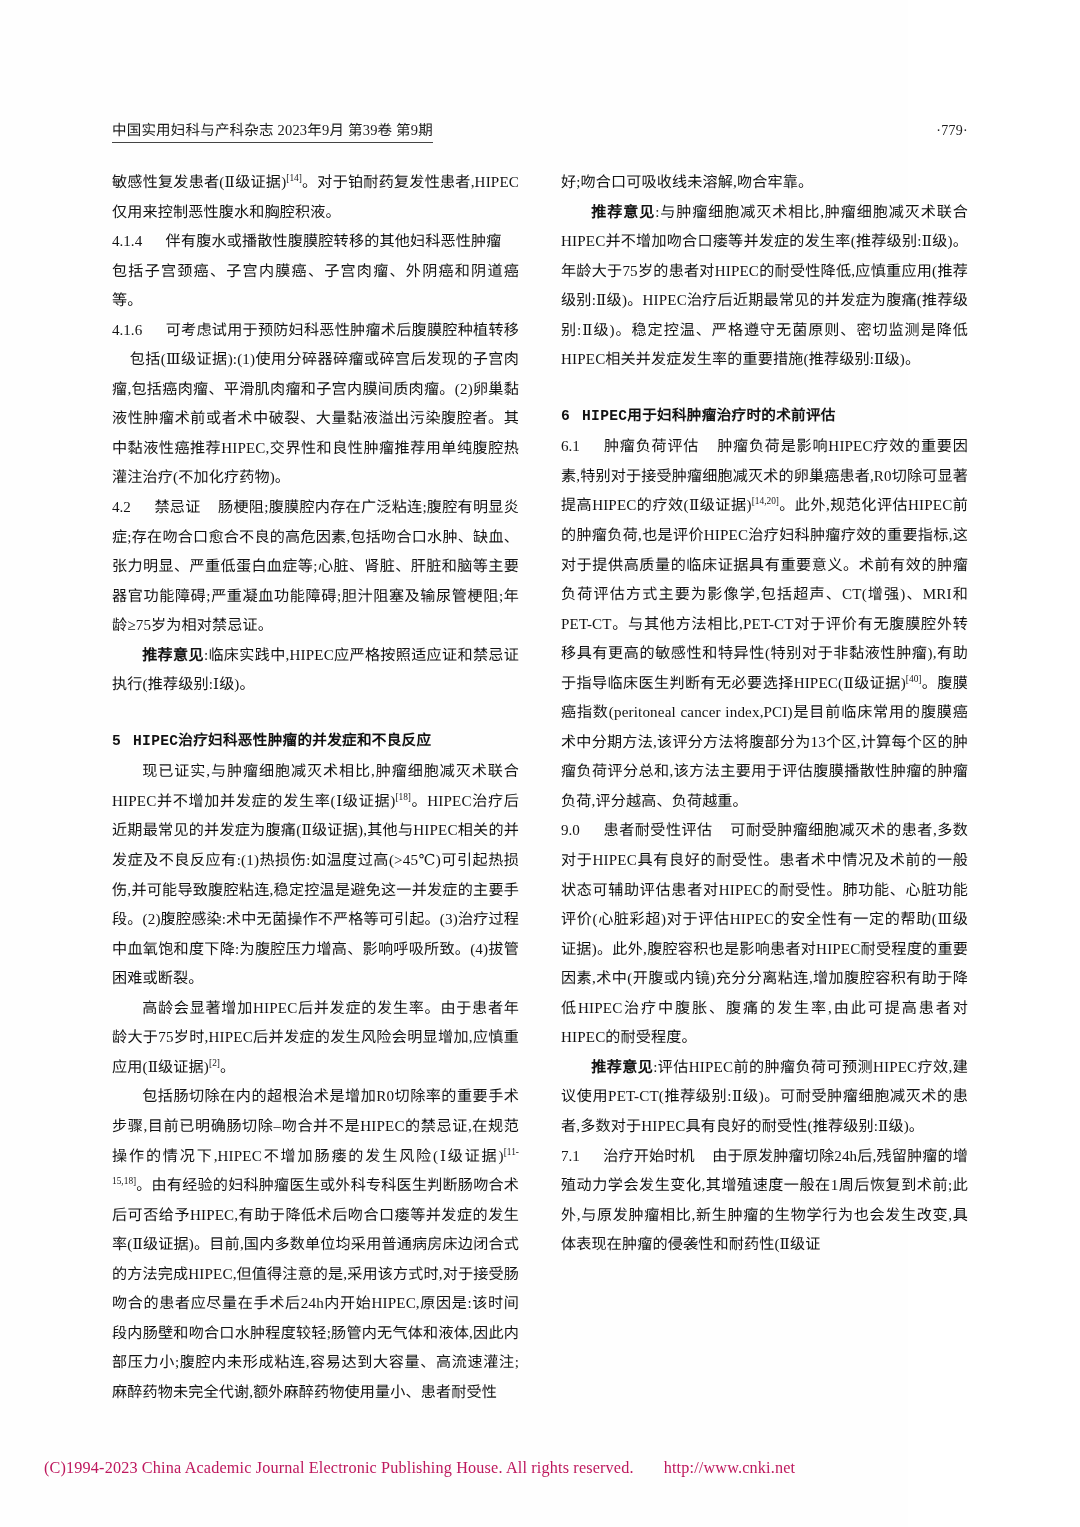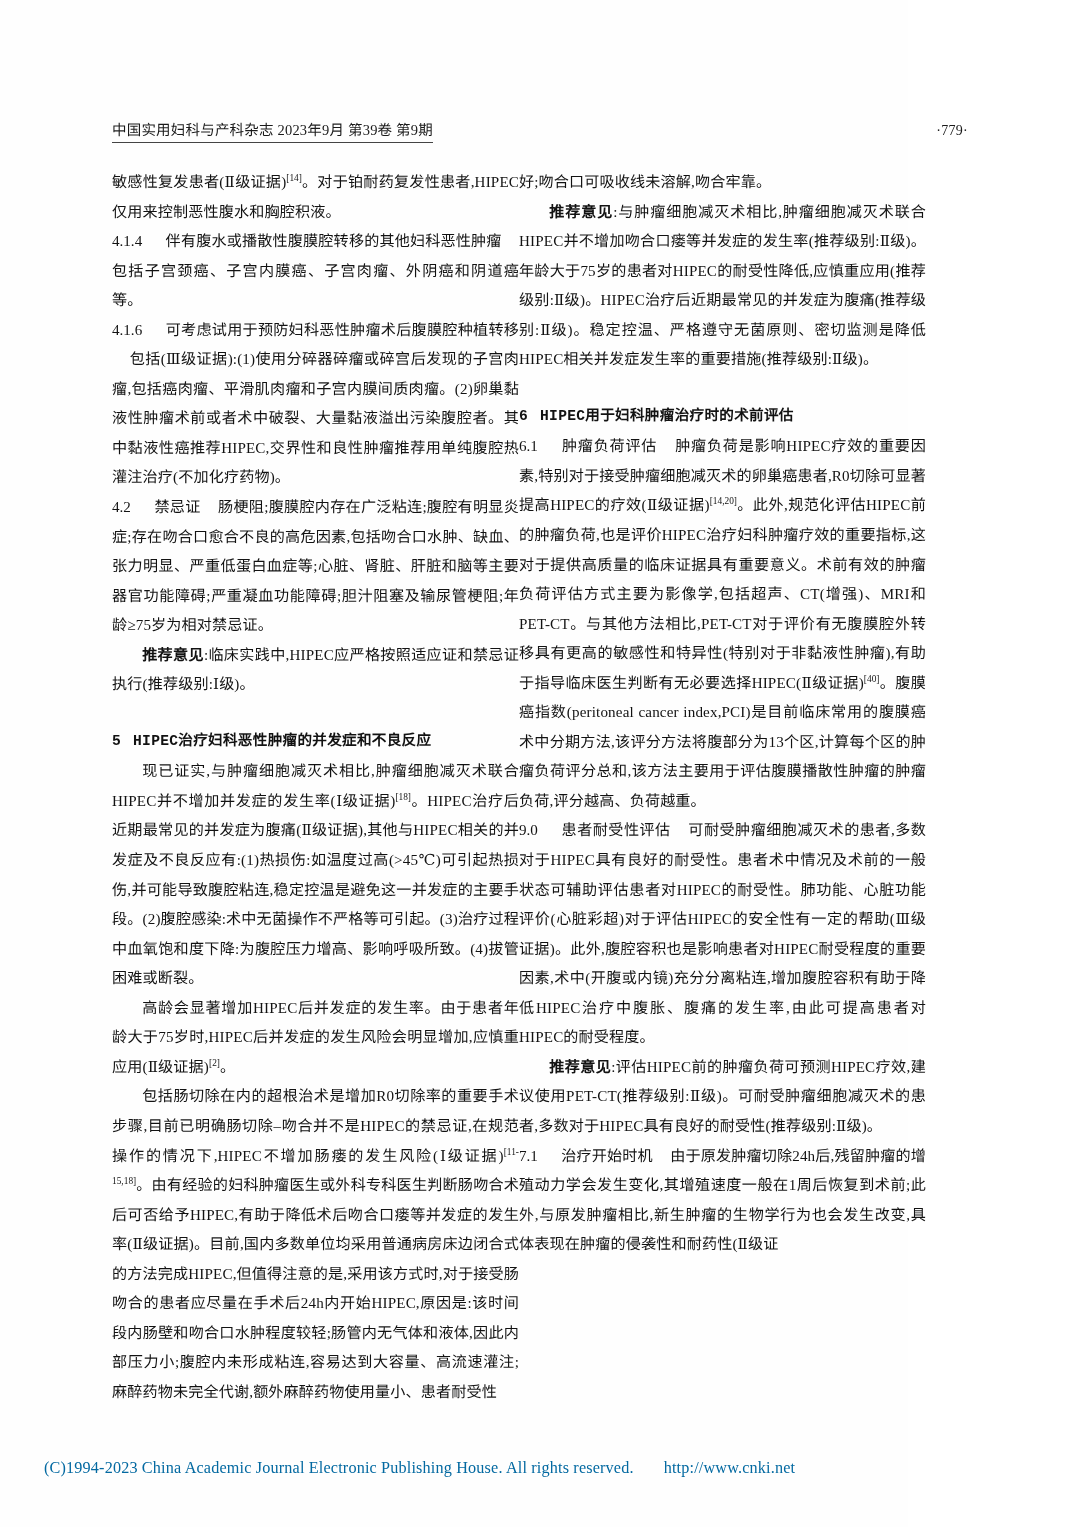--- a/index.html
+++ b/index.html
@@ -52,20 +52,21 @@
   }
 
   
   .columns {
     position: absolute;
     left: 112px;
     top: 168px;
     width: 856px;
     height: 1215px;
     display: flex;
+    gap: 42px;
   }
   .col {
     width: 407px;
     position: relative;
   }
 
   p, .sec-head, .subsec {
     margin: 0;
     font-size: 15.1px;
     line-height: 29.55px;
@@ -111,21 +112,21 @@
   .rom { font-family: "Liberation Serif", "DejaVu Serif", serif; }
 
   
   .footer {
     position: absolute;
     left: 44px;
     top: 1459px;
     width: 992px;
     font-family: "Liberation Serif", "DejaVu Serif", serif;
     font-size: 16.2px;
-    color: #0369a1;
+    color: #be185d;
     letter-spacing: 0.01em;
     white-space: nowrap;
   }
   .footer .url { margin-left: 30px; }
 </style>
 </head>
 <body>
 
 <div class="page">
 

